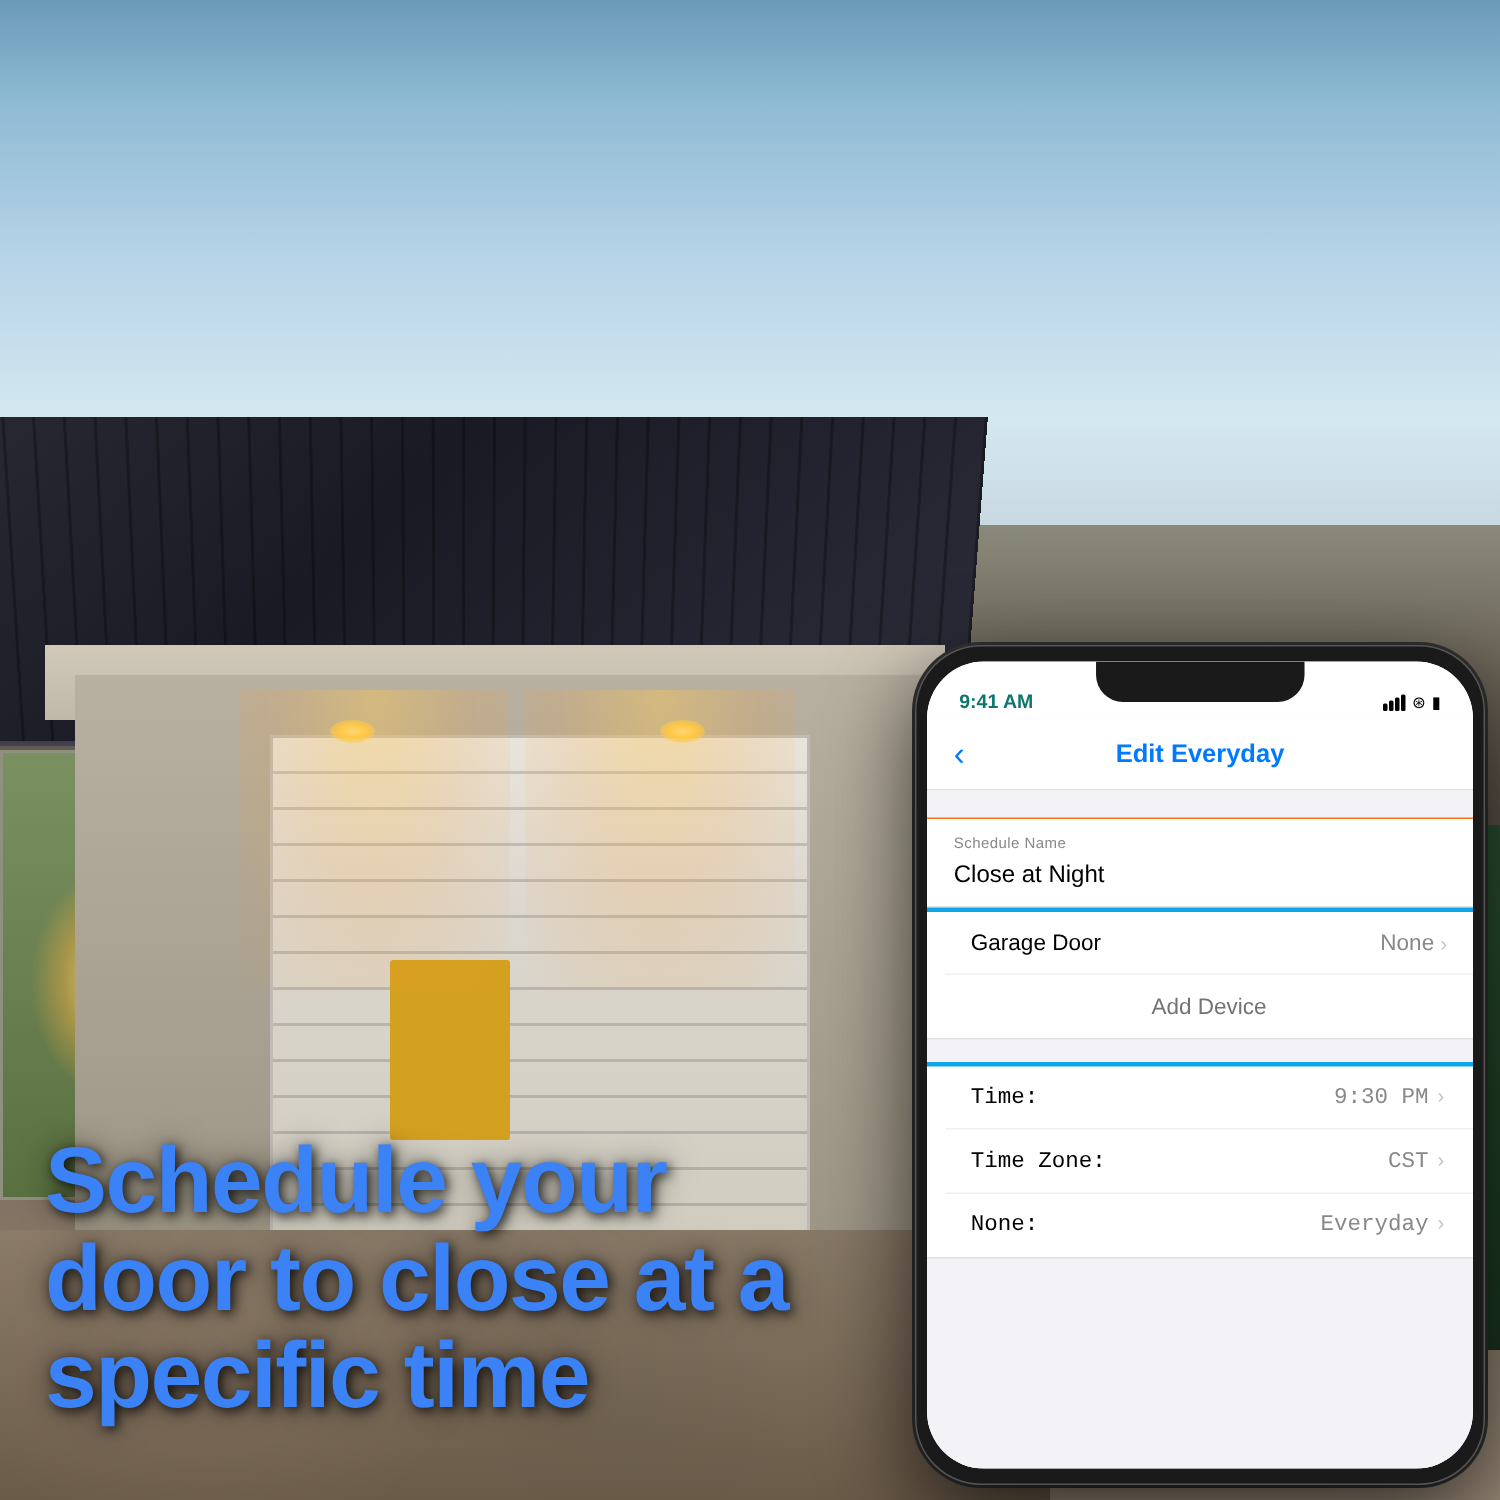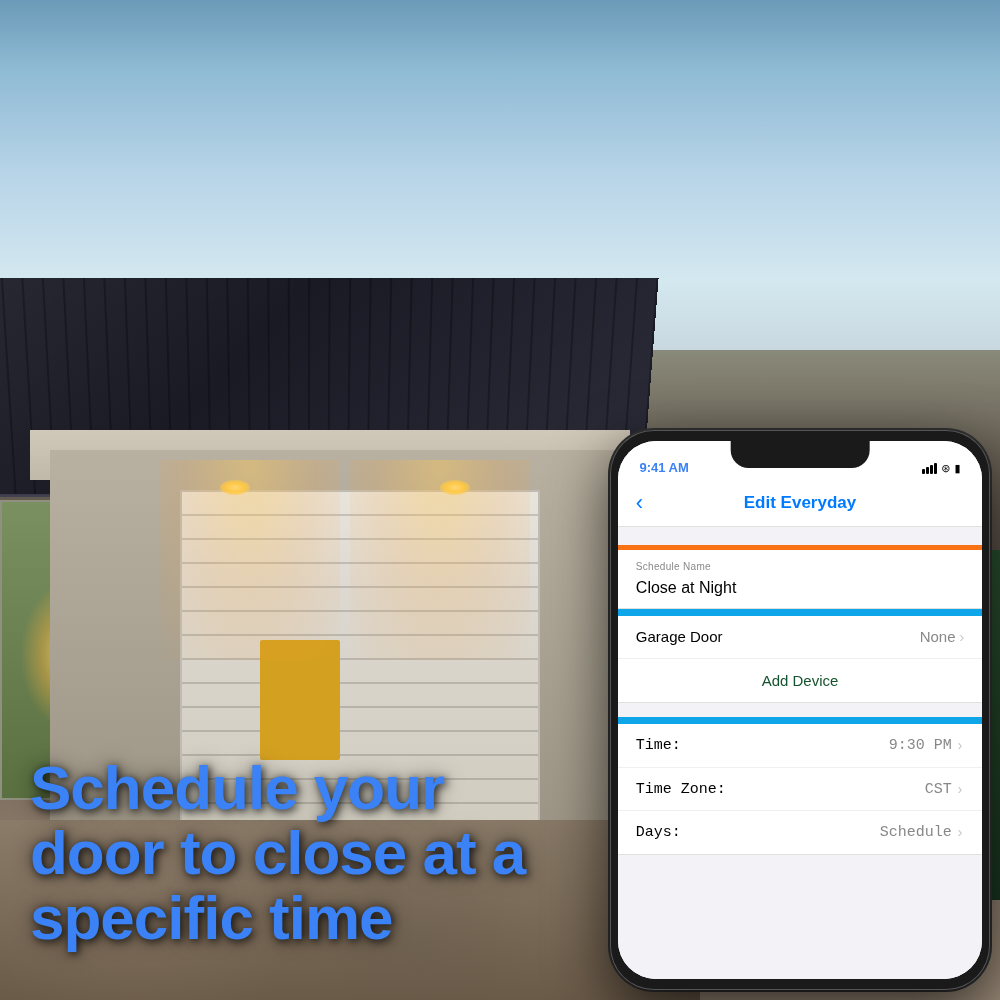--- a/index.html
+++ b/index.html
@@ -304,21 +304,21 @@
       display: flex;
       align-items: flex-end;
       justify-content: space-between;
       padding: 0 6% 1%;
       z-index: 9;
     }
 
     .status-time {
       font-size: 13px;
       font-weight: 600;
-      color: #3b82f6;
+      color: #0f766e;
     }
 
     .status-icons {
       display: flex;
       align-items: center;
       gap: 4px;
     }
 
     .signal-bars {
       display: flex;
@@ -382,21 +382,21 @@
     }
 
     
     .spacer {
       height: 4%;
     }
 
     
     .form-section {
       background: white;
-      border-top: 5px solid #f97316;
+      border-top: 1px solid #f97316;
       border-bottom: 1px solid #e0e0e0;
       padding: 3% 5%;
     }
 
     .field-label {
       font-size: 10px;
       color: #888;
       margin-bottom: 2%;
       letter-spacing: 0.3px;
     }
@@ -412,22 +412,23 @@
       font-size: 10px;
       font-weight: 600;
       color: #666;
       letter-spacing: 0.8px;
       padding: 3% 5% 1%;
       text-transform: uppercase;
     }
 
     .list-section {
       background: white;
-      border-top: 7px solid #0ea5e9;
+      border-top: 3px solid #0ea5e9;
       border-bottom: 1px solid #e0e0e0;
+      padding-left: 12px;
     }
 
     .list-row {
       display: flex;
       align-items: center;
       justify-content: space-between;
       padding: 3.5% 5%;
       border-bottom: 1px solid #f0f0f0;
     }
 
@@ -460,21 +461,21 @@
     
     .add-device-row {
       display: flex;
       align-items: center;
       justify-content: center;
       padding: 3.5% 5%;
     }
 
     .add-device-label {
       font-size: 15px;
-      color: #14532d;
+      color: #737373;
       text-align: center;
     }
 
     
     .time-section {
       margin-top: 4%;
       font-family: Liberation Mono, monospace;
     }
 
     
@@ -581,23 +582,23 @@
               </div>
             </div>
             <div class="list-row">
               <span class="row-label">Time Zone:</span>
               <div class="row-right">
                 <span class="row-value">CST</span>
                 <span class="chevron">›</span>
               </div>
             </div>
             <div class="list-row">
-              <span class="row-label">Days:</span>
+              <span class="row-label">None:</span>
               <div class="row-right">
-                <span class="row-value">Schedule</span>
+                <span class="row-value">Everyday</span>
                 <span class="chevron">›</span>
               </div>
             </div>
           </div>
         </div>
 
         <div class="bottom-fade"></div>
       </div>
 
     </div>

